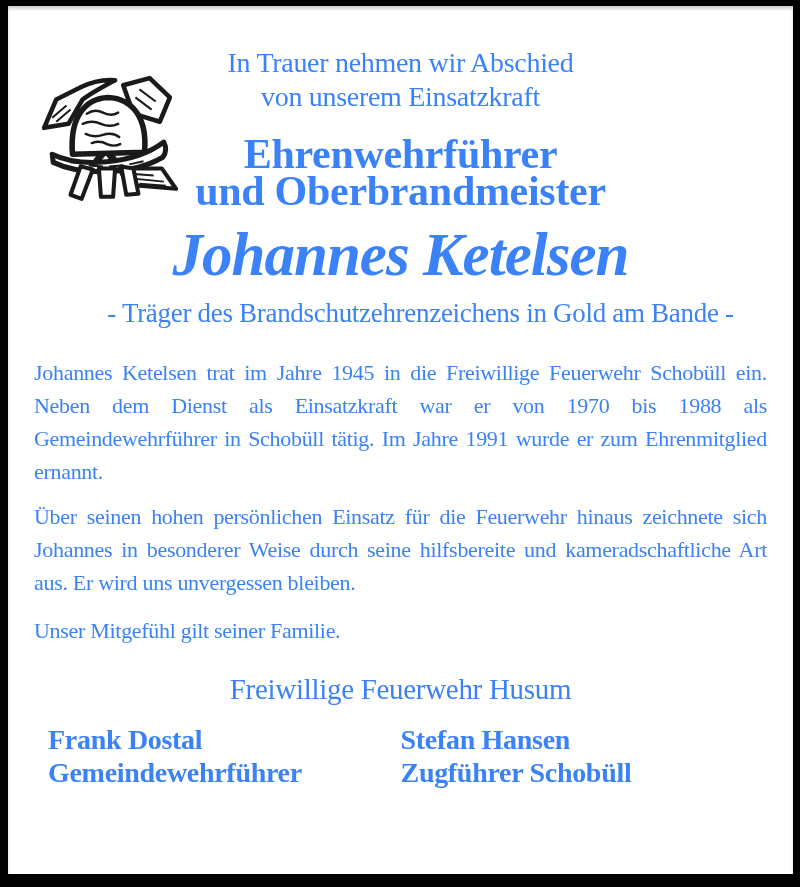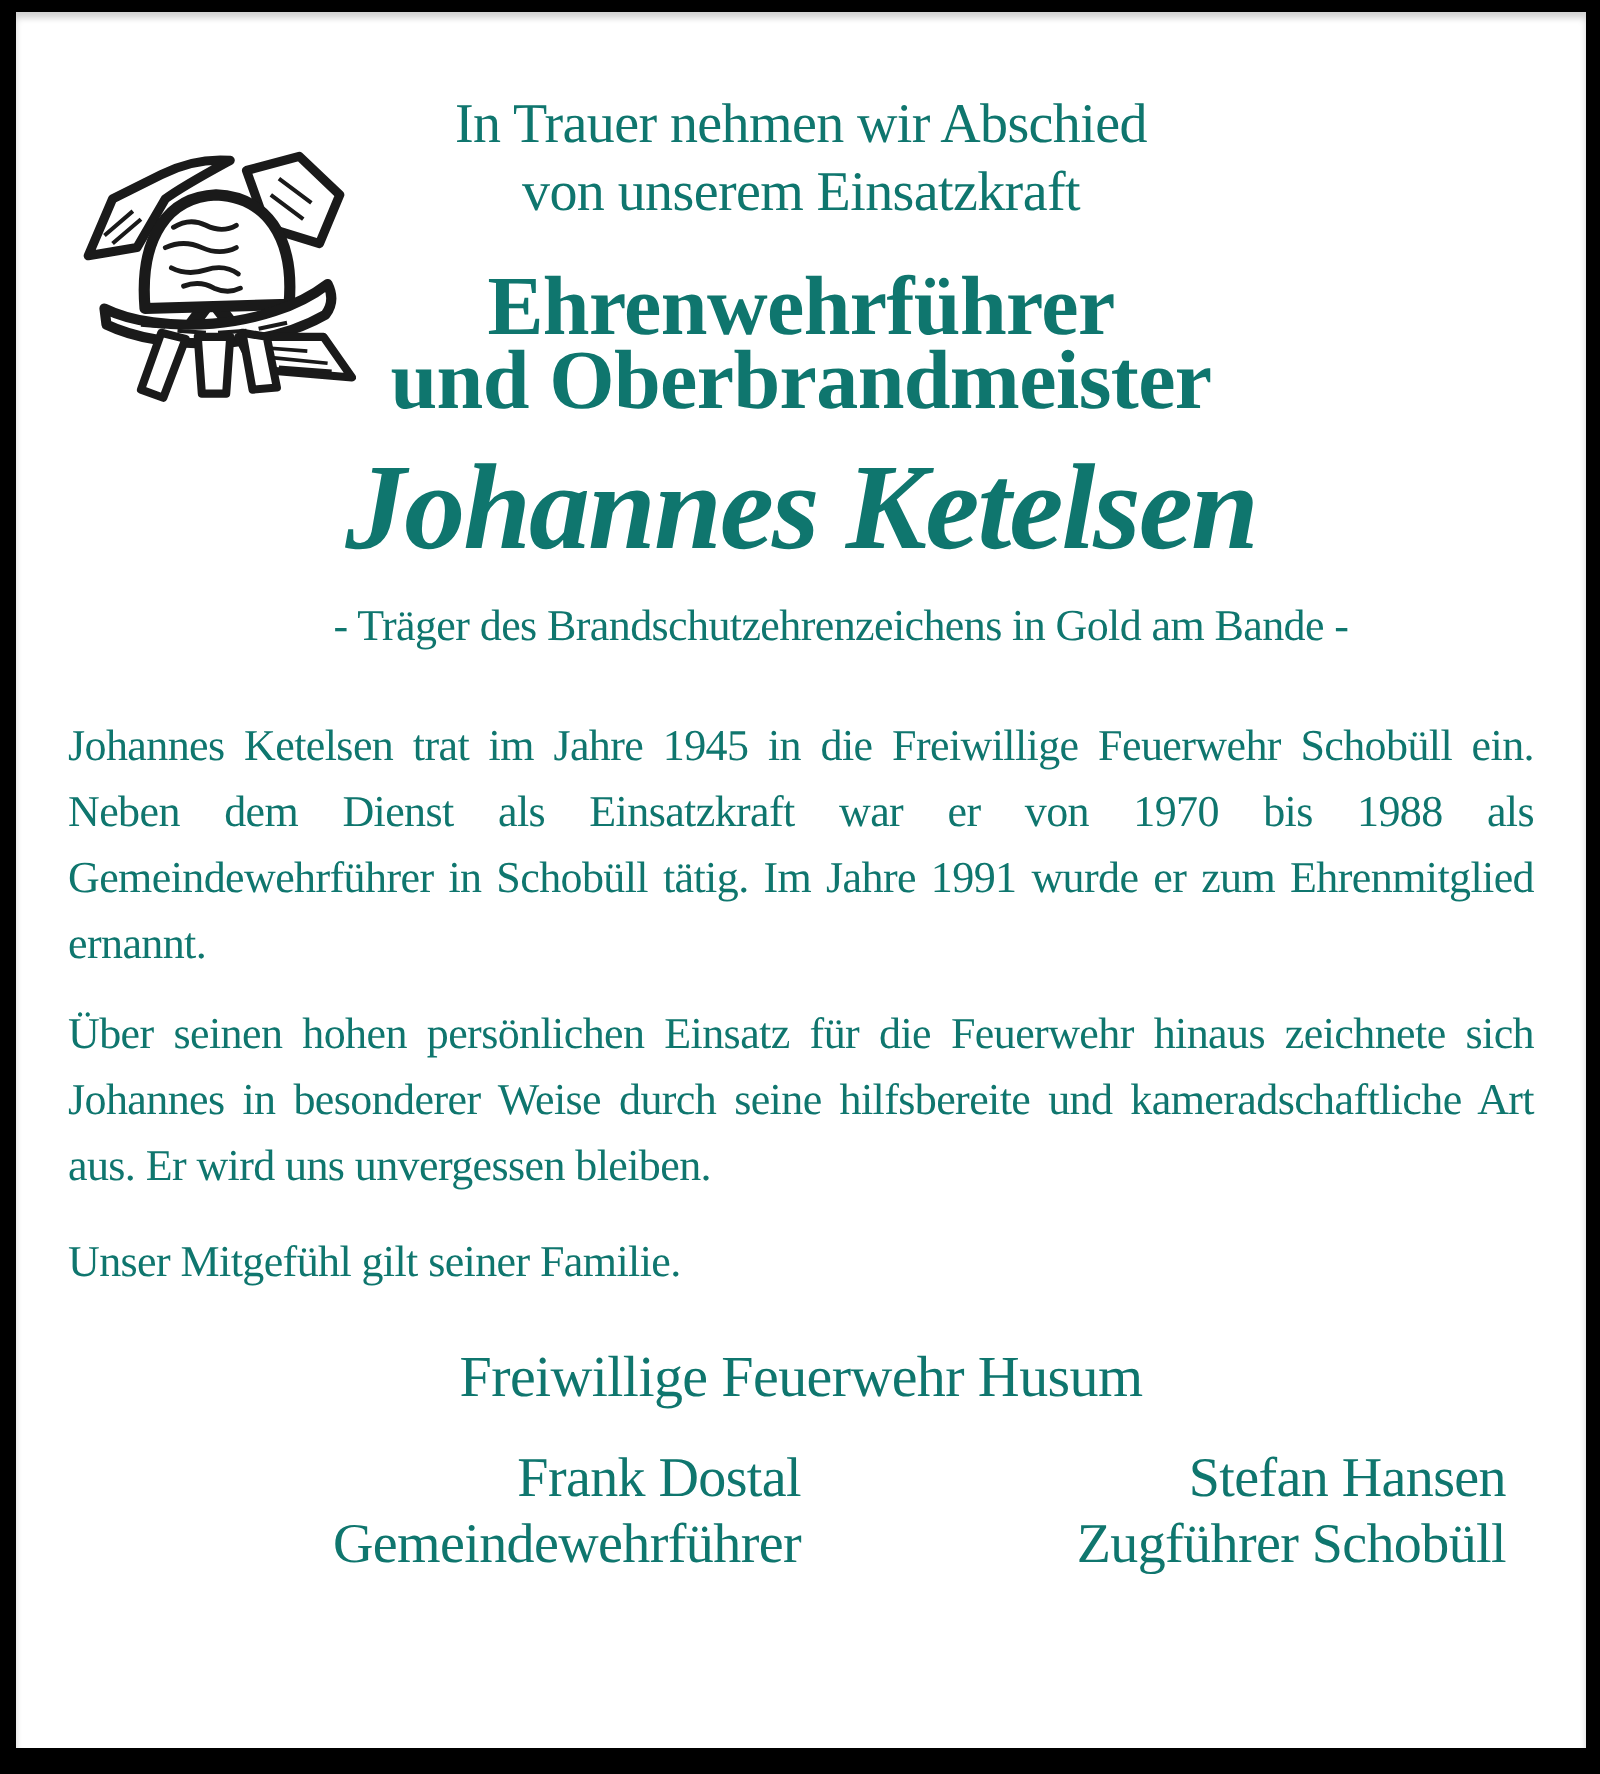--- a/index.html
+++ b/index.html
@@ -8,21 +8,21 @@
   .sheet {
     box-sizing: border-box;
     width: 800px; height: 887px;
     background: #ffffff;
     border-top: 6px solid #000;
     border-left: 8px solid #000;
     border-right: 7px solid #000;
     border-bottom: 13px solid #000;
     position: relative;
     font-family: "Liberation Serif", serif;
-    color: #0f766e;
+    color: #3b82f6;
     letter-spacing: -0.3px;
     box-shadow: inset 0 3px 3px rgba(0,0,0,0.18);
   }
 
   .emblem {
     position: absolute;
     left: 28px; top: 66px;
     width: 142px; height: 132px;
   }
   .emblem svg { width: 100%; height: 100%; }
@@ -45,21 +45,21 @@
     text-align: center;
     font-size: 61px;
     line-height: 66px;
     font-weight: bold;
     letter-spacing: -1px;
     font-style: italic;
   }
   .honor {
     margin-top: 9px;
     text-align: center;
-    font-size: 22px;
+    font-size: 27px;
     line-height: 32px;
     padding-left: 40px;
   }
   .body-text {
     margin: 0 26px;
     font-size: 22px;
     line-height: 33px;
     text-align: justify;
     text-justify: inter-word;
   }
@@ -73,24 +73,24 @@
     line-height: 31px;
     font-weight: normal;
   }
   .sigs {
     margin-top: 18px;
     display: flex;
     padding: 0 40px;
   }
   .sig {
     flex: 1;
-    text-align: right;
+    text-align: left;
     font-size: 28px;
     line-height: 33px;
-    font-weight: normal;
+    font-weight: bold;
   }
 </style>
 </head>
 <body>
 
 <div class="sheet">
 
   <div class="emblem">
     <svg viewBox="0 0 140 128" xmlns="http://www.w3.org/2000/svg" aria-hidden="true">
 

